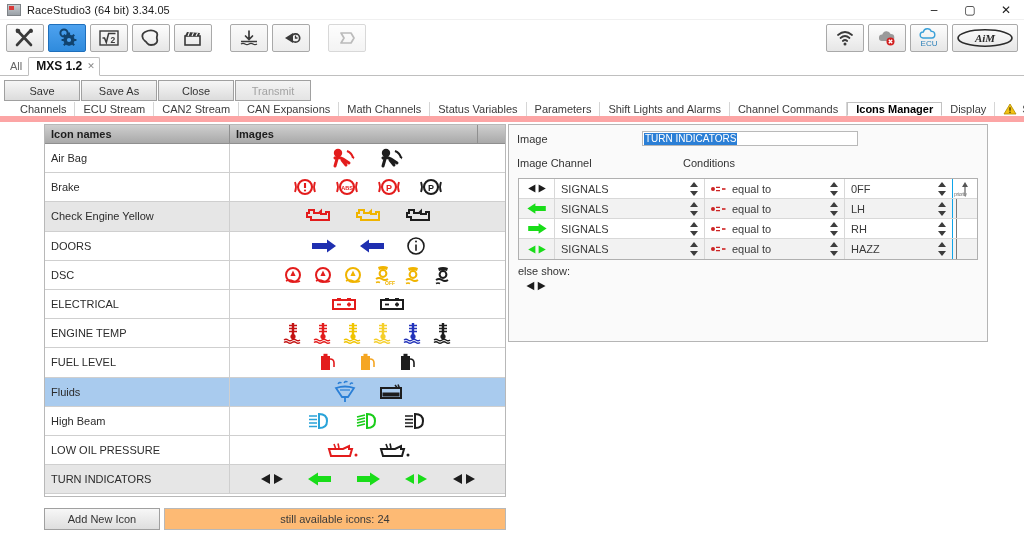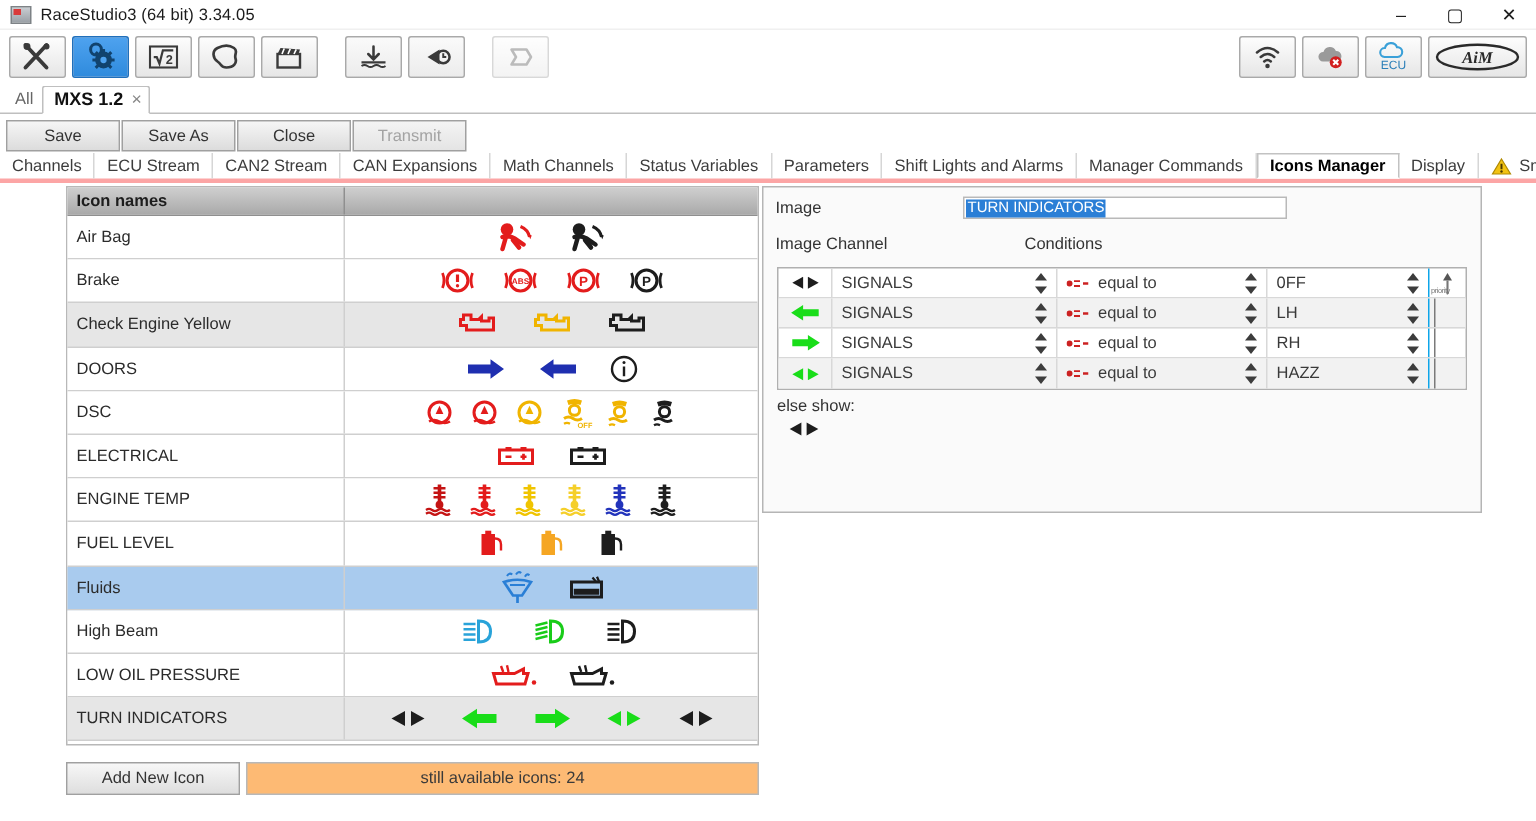--- a/index.html
+++ b/index.html
@@ -104,22 +104,22 @@
     border: 1px solid #a0a0a0;
     font-size: 11px; color: #333;
     display:flex; align-items:center; justify-content:center;
     margin-right: 1px;
   }
   .abtn.disabled { color: #a3a3a3; background: linear-gradient(#f4f4f4,#e4e4e4); }
 
   
   .maintabs {
     height: 20px; display: flex; align-items: stretch;
-    border-bottom: 3px solid #fca5a5;
-    background: #fff; position: relative;
+    border-bottom: 6px solid #fca5a5;
+    background: #fff; position: relative; padding-left: 12px;
   }
   .mtab {
     font-size: 11px; color: #3c3c3c;
     padding: 0 8px;
     display: flex; align-items: center;
     border-right: 1px solid #d6d6d6;
     white-space: nowrap;
   }
   .mtab.active { font-weight: bold; color:#000; border: 1px solid #c2c2c2; border-bottom-color: #fff; background:#fff; }
   .mtab.warn { gap: 5px; }
@@ -367,39 +367,40 @@
 
   <div class="maintabs">
     <div class="mtab">Channels</div>
     <div class="mtab">ECU Stream</div>
     <div class="mtab">CAN2 Stream</div>
     <div class="mtab">CAN Expansions</div>
     <div class="mtab">Math Channels</div>
     <div class="mtab">Status Variables</div>
     <div class="mtab">Parameters</div>
     <div class="mtab">Shift Lights and Alarms</div>
-    <div class="mtab">Manager Commands</div>
+    <div class="mtab">Channel Commands</div>
     <div class="mtab active">Icons Manager</div>
     <div class="mtab">Display</div>
     <div class="mtab warn">
       <svg class="warn-tri" width="14" height="12" viewBox="0 0 14 12">
         <path d="M7 1 L13 11 L1 11 Z" fill="#f2c212" stroke="#b08900" stroke-width="0.8"></path>
         <path d="M7 4.2 v3.6" stroke="#4a3800" stroke-width="1.3"></path>
         <circle cx="7" cy="9.3" r="0.8" fill="#4a3800"></circle>
       </svg>
       <span>SmartyCam</span>
     </div>
 
   </div>
 
   <div class="content">
 
     <div class="gridwrap">
       <div class="ghead">
         <div class="gh c1">Icon names</div>
+        <div class="gh c2">Images</div>
         <div class="gh c3"></div>
       </div>
 
       <div class="grow">
         <div class="gname">Air Bag</div>
         <div class="gicons">
           <svg width="30" height="22" viewBox="0 0 30 22">
             <circle cx="9" cy="6" r="4.2" fill="#e31c1c"></circle>
             <path d="M6 11 q4-1.5 8 1 l6 4 M8 12 l-2 7 M13 13 l4 5" stroke="#e31c1c" stroke-width="3" fill="none" stroke-linecap="round"></path>
             <path d="M18 4 q5 2 6 7" stroke="#e31c1c" stroke-width="2" fill="none"></path>

